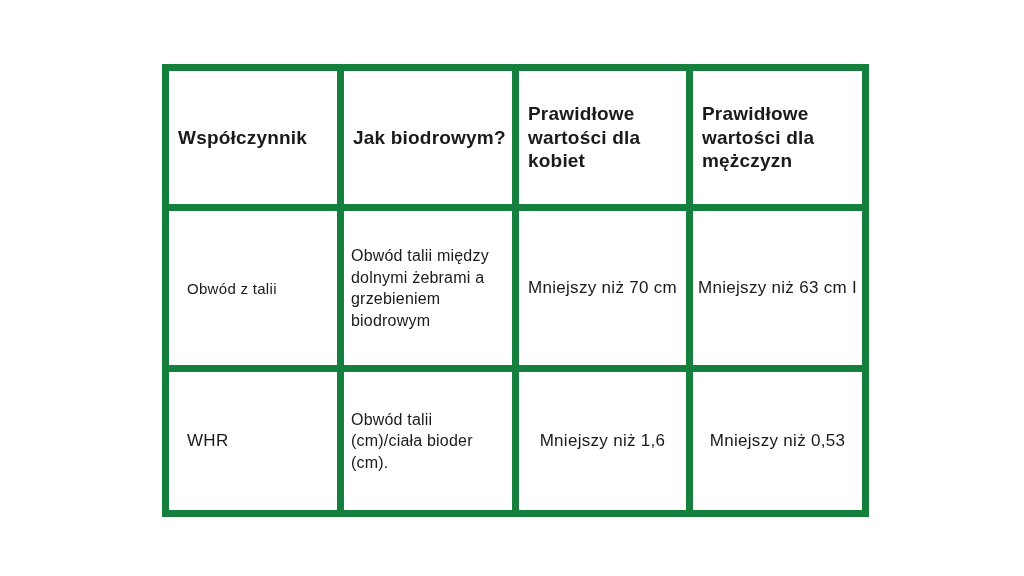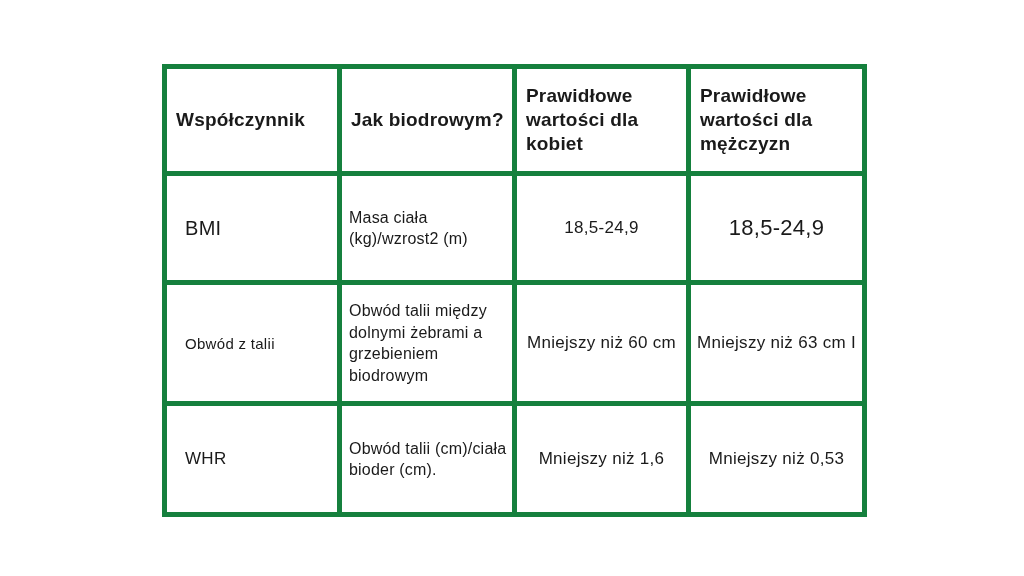--- a/index.html
+++ b/index.html
@@ -23,21 +23,21 @@
     left: 162px;
     top: 64px;
     width: 700px;
     height: 453px;
     border-collapse: collapse;
     table-layout: fixed;
     background: #ffffff;
   }
   table.health-table th,
   table.health-table td {
-    border: 5px solid #15803d;
+    border: 7px solid #15803d;
     vertical-align: middle;
     overflow: hidden;
   }
   col.c1 { width: 175px; }
   col.c2 { width: 175px; }
   col.c3 { width: 174px; }
   col.c4 { width: 176px; }
 
   tr.header-row     { height: 88px; }
   tr.row-bmi        { height: 90px; }
@@ -91,31 +91,25 @@
         <col class="c4">
     </colgroup>
     <tbody>
       <tr class="header-row">
         <th class="head-cell">Współczynnik</th>
         <th class="head-cell">Jak biodrowym?</th>
         <th class="head-cell">Prawidłowe wartości dla kobiet</th>
         <th class="head-cell">Prawidłowe wartości dla mężczyzn</th>
       </tr>
 
-      <tr class="row-bmi">
-        <td class="coef-cell" style="font-size:20px;">BMI</td>
-        <td class="measure-cell">Masa ciała (kg)/wzrost2 (m)</td>
-        <td class="value-cell">18,5-24,9</td>
-        <td class="value-cell size-lg">18,5-24,9</td>
-      </tr>
 
       <tr class="row-waist">
         <td class="coef-cell" style="font-size:15px;">Obwód z talii</td>
         <td class="measure-cell">Obwód talii między dolnymi żebrami a grzebieniem biodrowym</td>
-        <td class="value-cell">Mniejszy niż 60 cm</td>
+        <td class="value-cell">Mniejszy niż 70 cm</td>
         <td class="value-cell">Mniejszy niż 63 cm I</td>
       </tr>
 
       <tr class="row-whr">
         <td class="coef-cell">WHR</td>
         <td class="measure-cell">Obwód talii (cm)/ciała bioder (cm).</td>
         <td class="value-cell">Mniejszy niż 1,6</td>
         <td class="value-cell">Mniejszy niż 0,53</td>
       </tr>
 

